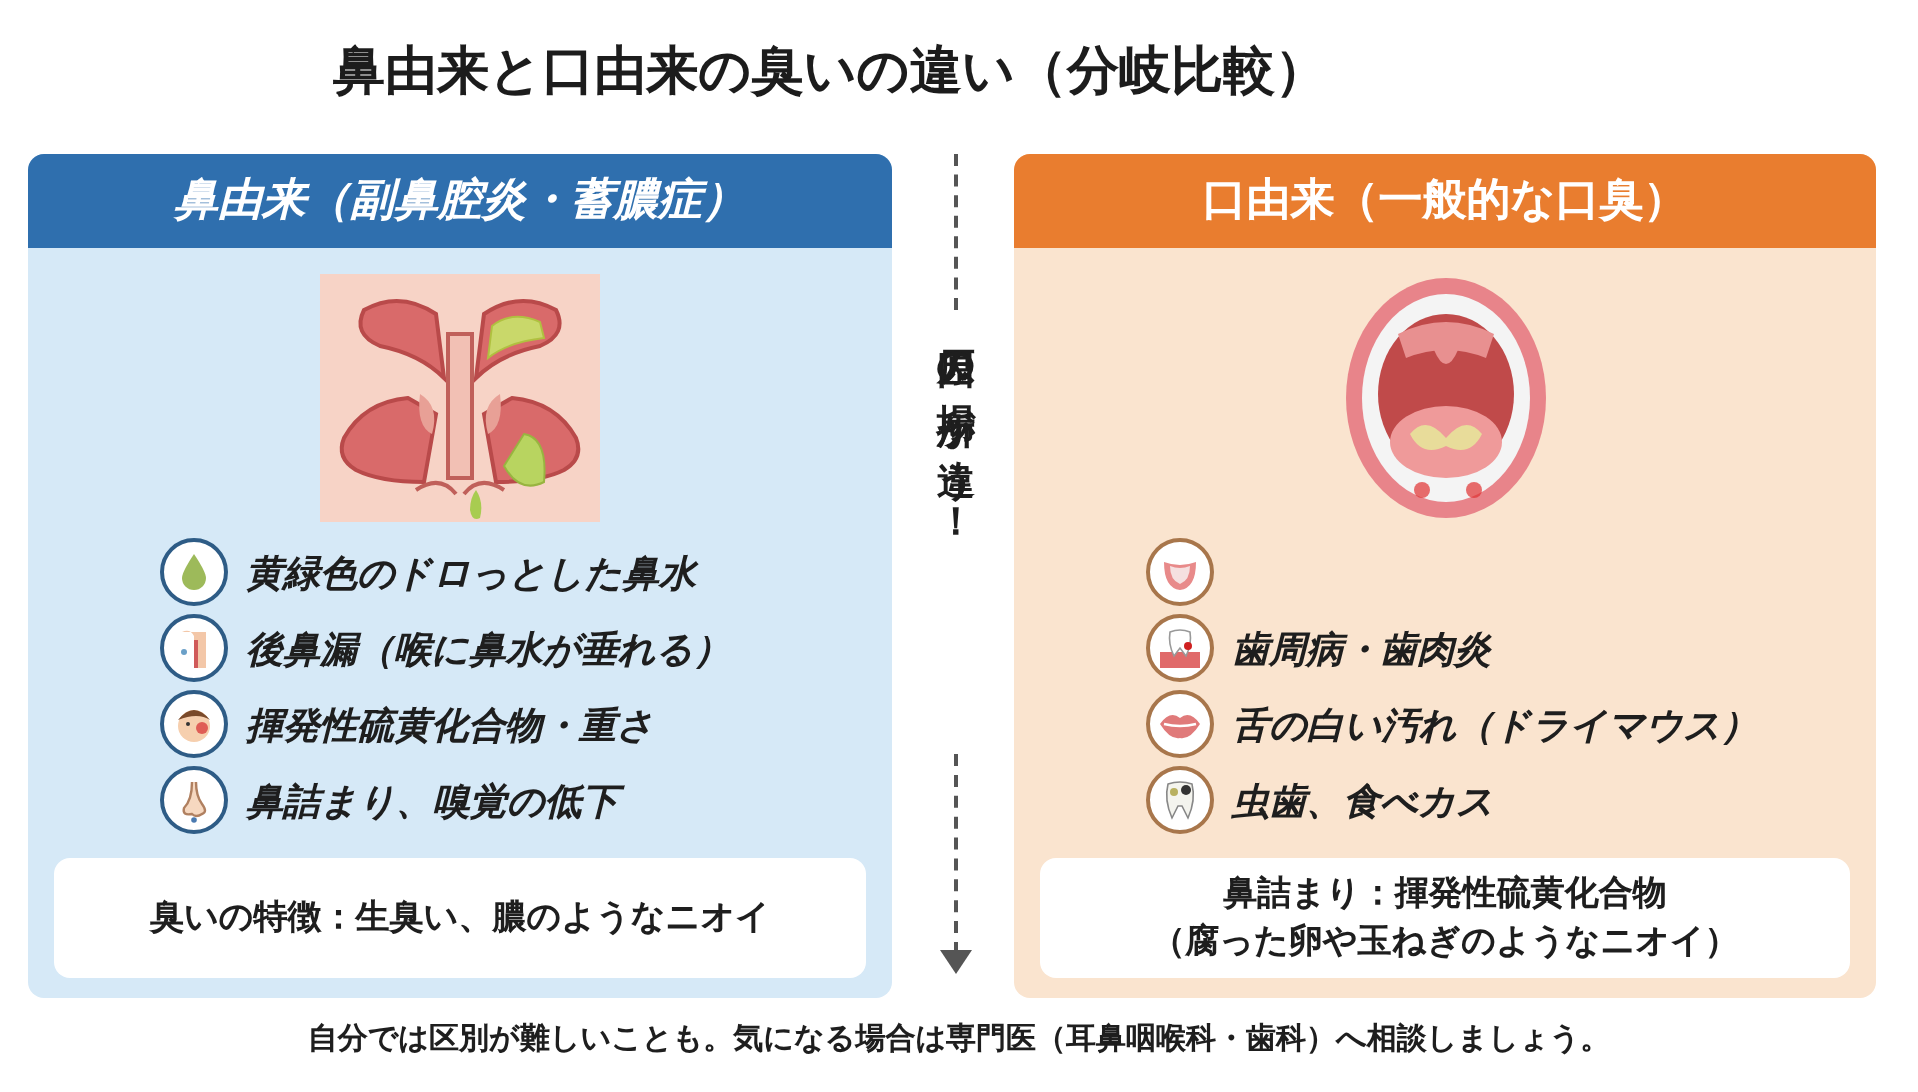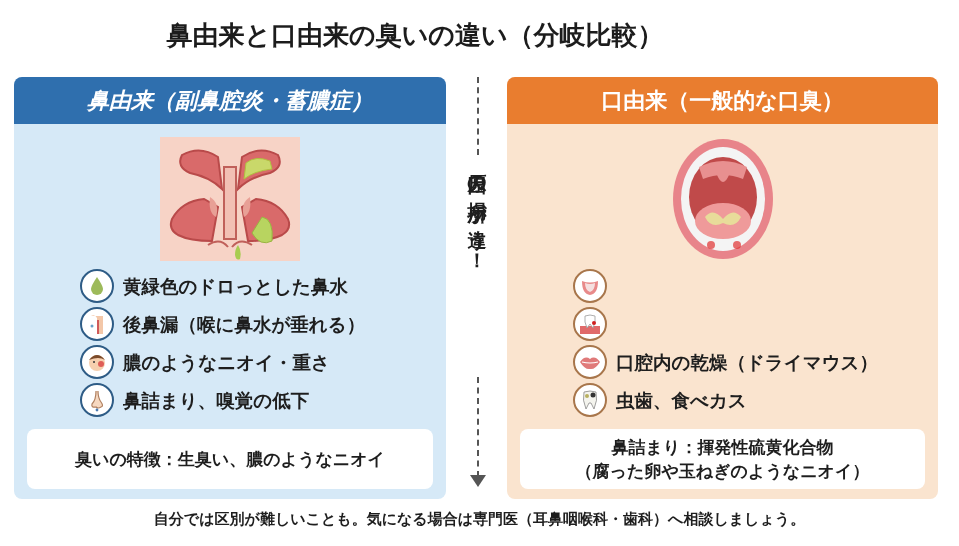--- a/index.html
+++ b/index.html
@@ -14,21 +14,21 @@
   .panel.right { left: 507px; width: 431px; background: #fae4cf; }
   .panel-header { height: 47px; line-height: 47px; text-align: center; color: #fff;
     font-size: 22px; font-weight: bold; }
   .panel.left .panel-header { background: #2f6fae; font-style: italic; }
   .panel.right .panel-header { background: #e97d2f; }
 
   .illus { position: absolute; top: 60px; left: 50%; transform: translateX(-50%); width: 140px; height: 124px; }
   .panel.left .illus { background: #f7d3c6; }
 
   .items { position: absolute; top: 190px; left: 66px; }
-  .item { display: flex; align-items: center; height: 38px; }
+  .item { display: flex; align-items: center; height: 38px; font-style: italic; }
   .icon { width: 34px; height: 34px; border-radius: 50%; background: #fff; display: flex;
     align-items: center; justify-content: center; margin-right: 9px; flex-shrink: 0; }
   .panel.left .icon { border: 2.5px solid #2e5c86; }
   .panel.right .icon { border: 2.5px solid #a8764b; }
   .icon svg { width: 24px; height: 24px; }
   .item-label { font-size: 18.5px; font-weight: bold; color: #1e1e1e; white-space: nowrap; }
 
   .feature-box { position: absolute; left: 13px; right: 13px; top: 352px; height: 60px; background: #fff;
     border-radius: 8px; display: flex; flex-direction: column; align-items: center; justify-content: center;
     font-size: 17px; font-weight: bold; color: #1e1e1e; line-height: 24px; }
@@ -95,21 +95,21 @@
     </div>
     <div class="item">
       <span class="icon">
         <svg viewBox="0 0 24 24">
             <circle cx="12" cy="13" r="8" fill="#f6cfae"></circle>
             <path d="M4 10 Q12 0 20 10 Q14 6 4 10Z" fill="#7a4a2a"></path>
             <circle cx="16" cy="14" r="3" fill="#d94040" opacity="0.8"></circle>
             <circle cx="9" cy="12" r="1" fill="#333"></circle>
           </svg>
       </span>
-      <span class="item-label">膿のようなニオイ・重さ</span>
+      <span class="item-label">揮発性硫黄化合物・重さ</span>
     </div>
     <div class="item">
       <span class="icon">
         <svg viewBox="0 0 24 24">
             <path d="M11 3 Q11 12 7 16 Q6 20 11 19 Q13 21 16 19 Q19 18 16 14 Q13 10 13 3" fill="#f6d8c0" stroke="#b08060" stroke-width="1.2"></path>
             <circle cx="12" cy="22" r="1.4" fill="#4a7ab0"></circle>
           </svg>
       </span>
       <span class="item-label">鼻詰まり、嗅覚の低下</span>
     </div>
@@ -151,29 +151,30 @@
       </span>
     </div>
     <div class="item">
       <span class="icon">
         <svg viewBox="0 0 24 24">
             <rect x="2" y="14" width="20" height="8" fill="#e06a6a"></rect>
             <path d="M7 4 Q12 2 17 4 Q18 10 15 16 L12 12 L9 16 Q6 10 7 4Z" fill="#fff" stroke="#999" stroke-width="0.8"></path>
             <circle cx="16" cy="11" r="2" fill="#d02020"></circle>
           </svg>
       </span>
+      <span class="item-label">歯周病・歯肉炎</span>
     </div>
     <div class="item">
       <span class="icon">
         <svg viewBox="0 0 24 24">
             <path d="M2 12 Q7 5 12 9 Q17 5 22 12 Q17 20 12 19 Q7 20 2 12Z" fill="#e07a7a"></path>
             <path d="M4 12 Q12 14 20 12" stroke="#fff" stroke-width="1.2" fill="none"></path>
           </svg>
       </span>
-      <span class="item-label">口腔内の乾燥（ドライマウス）</span>
+      <span class="item-label">舌の白い汚れ（ドライマウス）</span>
     </div>
     <div class="item">
       <span class="icon">
         <svg viewBox="0 0 24 24">
             <path d="M6 4 Q12 2 18 4 Q20 12 16 21 L13 15 L11 15 L8 21 Q4 12 6 4Z" fill="#f4f4ee" stroke="#888" stroke-width="0.8"></path>
             <circle cx="15" cy="7" r="2.5" fill="#333"></circle>
             <circle cx="9" cy="8" r="2" fill="#b8b060"></circle>
           </svg>
       </span>
       <span class="item-label">虫歯、食べカス</span>

